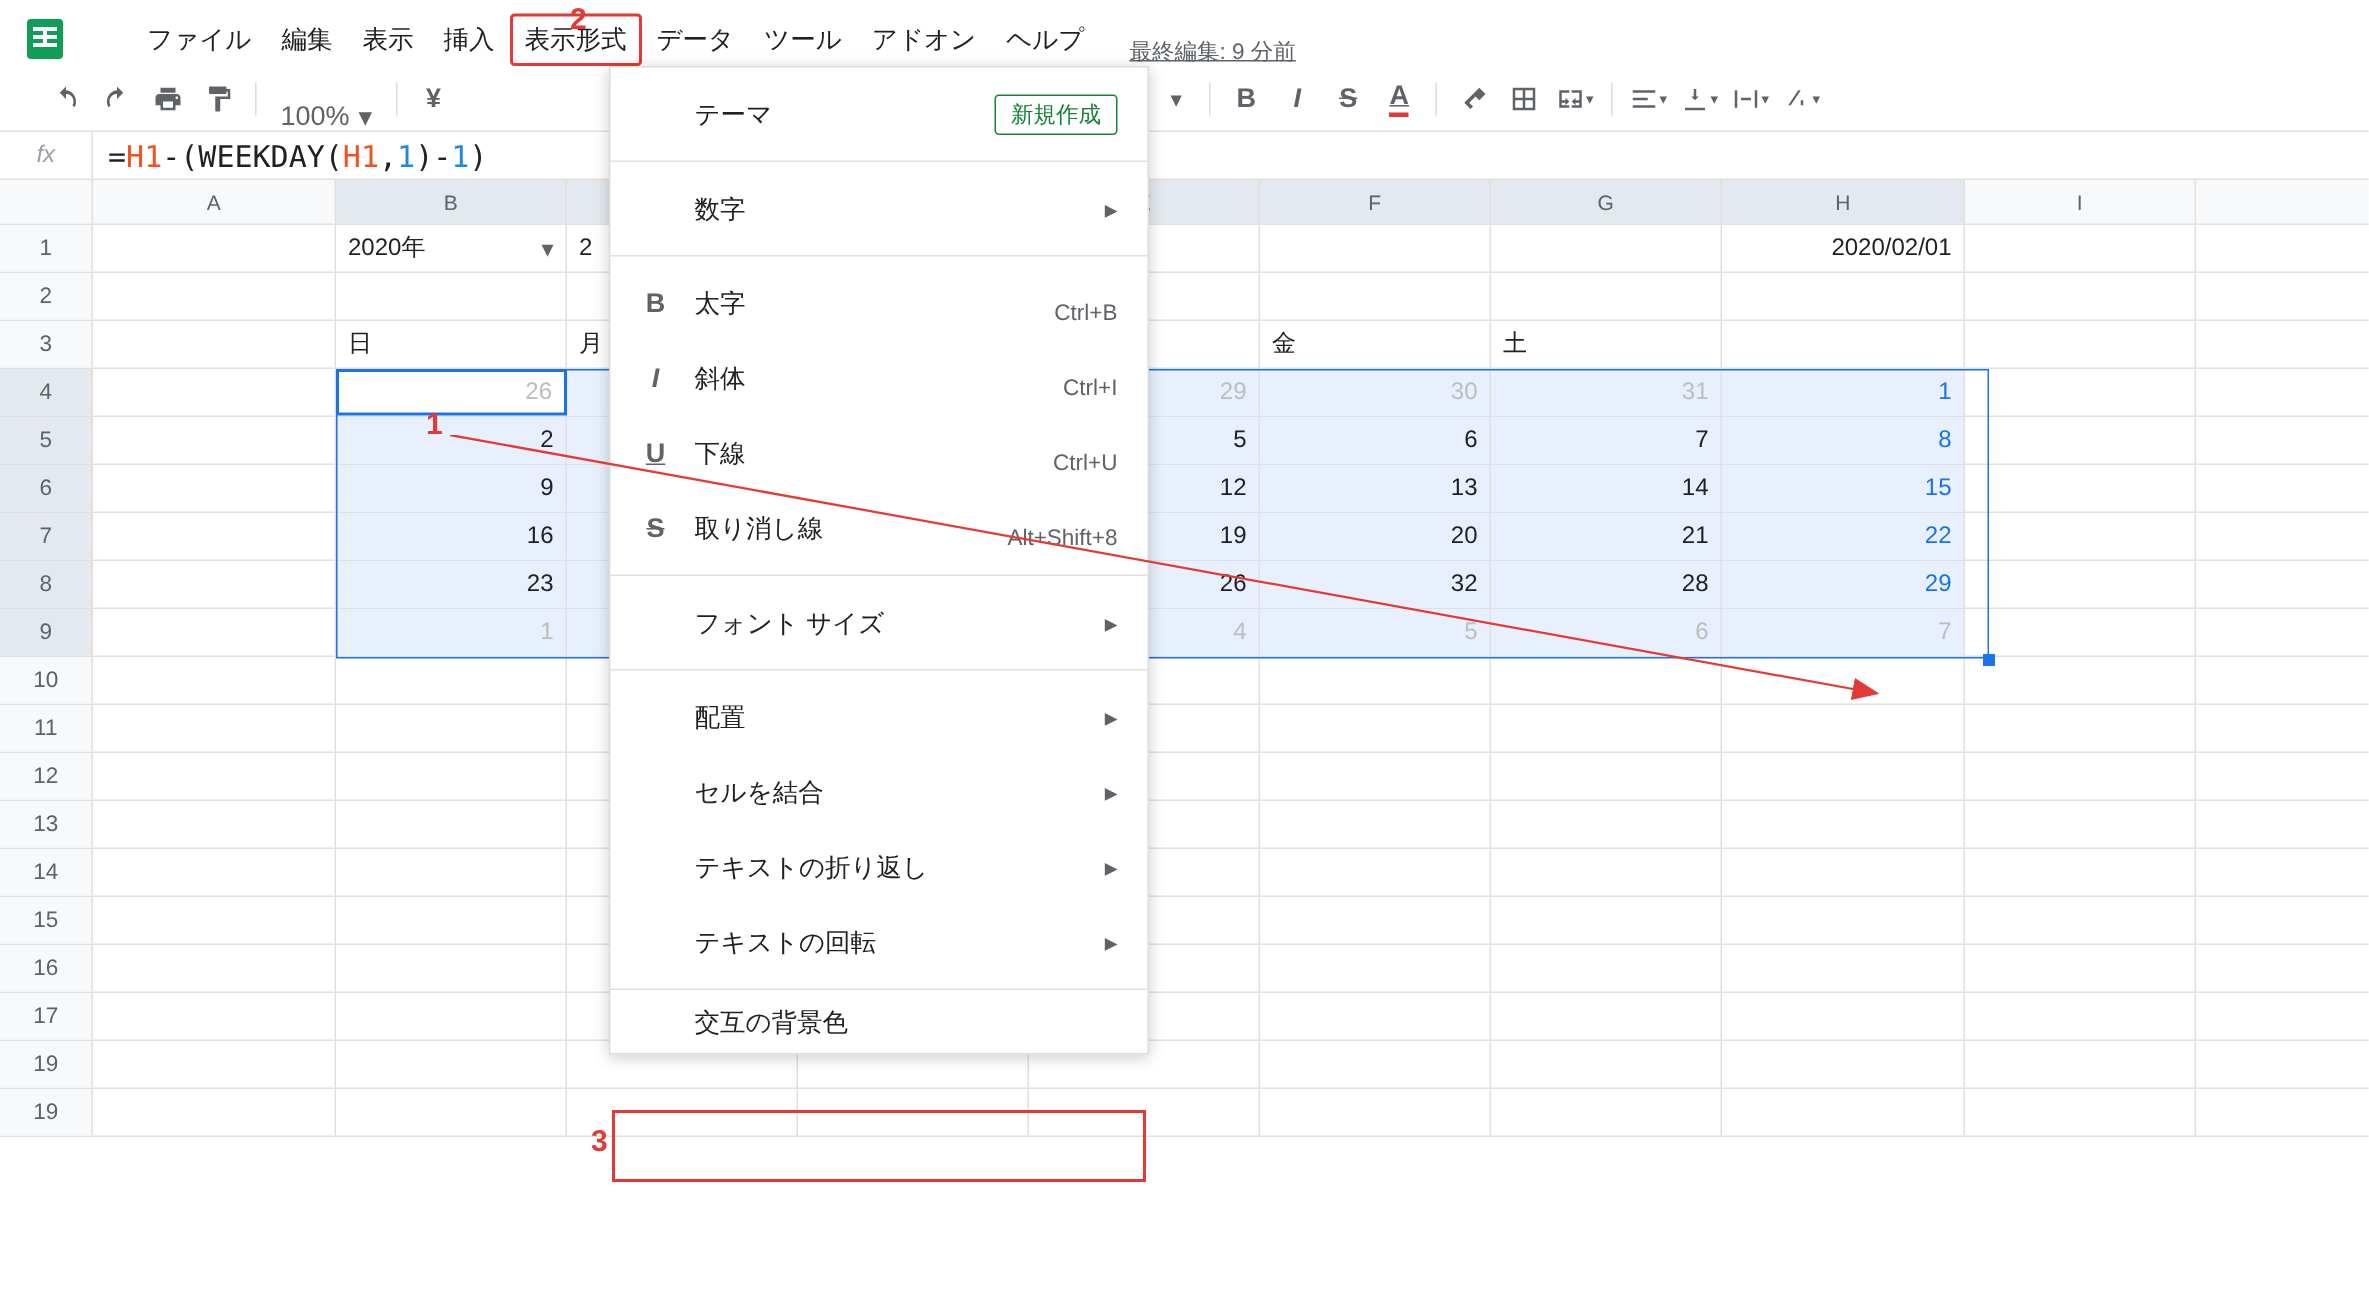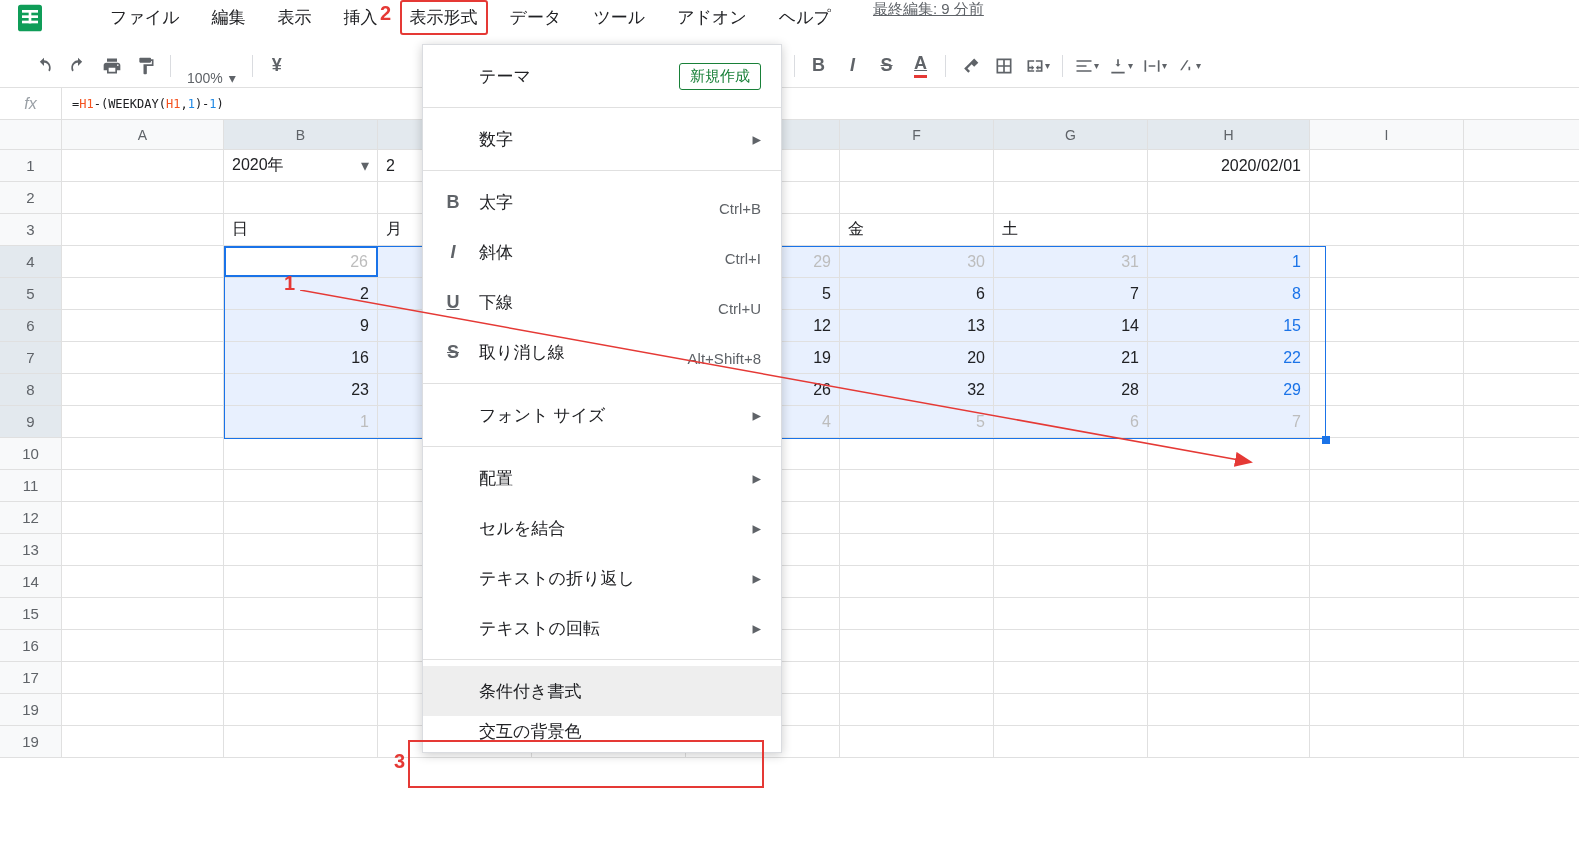--- a/index.html
+++ b/index.html
@@ -1,41 +1,41 @@
 <!DOCTYPE html>
 <html><head>
 <meta charset="utf-8">
 <style>
 * { margin: 0; padding: 0; box-sizing: border-box; }
 body { font-family: Arial, "Hiragino Sans", "Meiryo", sans-serif; font-size: 14px; color: #202124; background: #fff; overflow: hidden; }
 .app { width: 1579px; height: 865px; position: relative; }
 
 
-.menubar { display: flex; align-items: flex-start; height: 44px; padding: 0 12px; gap: 12px; }
+.menubar { display: flex; align-items: flex-end; height: 44px; padding: 0 12px; gap: 0; }
 .logo { width: 36px; height: 36px; margin-right: 40px; display: flex; align-items: center; justify-content: center; }
 .logo svg { width: 32px; height: 32px; }
 .menu-item { padding: 6px 10px; font-size: 17px; color: #202124; cursor: pointer; border-radius: 3px; }
 .menu-item.active { border: 2px solid #e53935; padding: 4px 8px; }
 .last-edit { margin-left: 20px; color: #5f6368; font-size: 15px; text-decoration: underline; cursor: pointer; }
 
 
 .toolbar { display: flex; align-items: center; height: 44px; padding: 0 28px; border-bottom: 1px solid #e0e0e0; gap: 2px; }
 .tool-btn { width: 32px; height: 32px; display: flex; align-items: center; justify-content: center; cursor: pointer; color: #5f6368; border-radius: 3px; }
 .tool-sep { width: 1px; height: 22px; background: #dadce0; margin: 0 6px; }
-.zoom { display: flex; align-items: center; gap: 6px; padding: 0 8px; cursor: pointer; font-size: 14px; color: #5f6368; margin-top: 24px; }
+.zoom { display: flex; align-items: center; gap: 6px; padding: 0 8px; cursor: pointer; font-size: 18px; color: #5f6368; margin-top: 24px; }
 .fontsize { display: flex; align-items: center; gap: 6px; padding: 0 10px; font-size: 15px; color: #5f6368; cursor: pointer; }
 .tool-text { font-size: 18px; font-weight: bold; color: #5f6368; }
 .tool-i { font-style: italic; }
 .tool-s { text-decoration: line-through; }
 .tool-u { text-decoration: underline; border-bottom: 3px solid #e53935; padding-bottom: 1px; display: inline-block; }
 
 
 .formula-bar { display: flex; align-items: center; height: 32px; border-bottom: 1px solid #e0e0e0; }
 .fx { width: 62px; text-align: center; font-style: italic; color: #9aa0a6; font-size: 16px; border-right: 1px solid #e0e0e0; height: 100%; display: flex; align-items: center; justify-content: center; }
-.formula-input { padding-left: 10px; font-family: "Consolas", monospace; font-size: 12px; }
+.formula-input { padding-left: 10px; font-family: "Consolas", monospace; font-size: 20px; }
 .formula-input .ref { color: #f4511e; }
 .formula-input .num { color: #1e88e5; }
 
 
 .grid { position: relative; }
 .col-headers { display: flex; height: 30px; background: #f8f9fa; border-bottom: 1px solid #e0e0e0; }
 .corner { width: 62px; border-right: 1px solid #e0e0e0; background: #f8f9fa; }
 .col-h { border-right: 1px solid #e0e0e0; text-align: center; color: #5f6368; font-size: 14px; display: flex; align-items: center; justify-content: center; }
 .rows { }
 .row { display: flex; height: 32px; border-bottom: 1px solid #e0e0e0; }
@@ -43,21 +43,21 @@
 .cell { border-right: 1px solid #e0e0e0; padding: 0 8px; display: flex; align-items: center; font-size: 16px; }
 .cell.right { justify-content: flex-end; }
 .cell.sel { background: #e8f0fe; }
 .cell.active { border: 2px solid #1a73e8; background: #fff; }
 .cell.gray { color: #bdbdbd; }
 .cell.blue { color: #1a73e8; }
 .dropdown-arrow { color: #5f6368; margin-left: auto; }
 .sel-handle { position: absolute; width: 8px; height: 8px; background: #1a73e8; }
 
 
-.dropdown { position: absolute; left: 422px; top: 44px; width: 360px; background: #fff; box-shadow: 0 2px 10px rgba(0,0,0,0.2); border: 1px solid #dadce0; z-index: 100; padding: 6px 0; }
+.dropdown { position: absolute; left: 406px; top: 44px; width: 360px; background: #fff; box-shadow: 0 2px 10px rgba(0,0,0,0.2); border: 1px solid #dadce0; z-index: 100; padding: 6px 0; }
 .dd-item { display: flex; align-items: center; height: 50px; padding: 0 20px 0 56px; font-size: 17px; cursor: pointer; position: relative; }
 .dd-item.hover { background: #eeeeee; }
 .dd-icon { position: absolute; left: 18px; width: 24px; text-align: center; color: #5f6368; font-weight: bold; font-size: 18px; }
 .dd-shortcut { margin-left: auto; color: #5f6368; font-size: 15px; margin-top: 13px; }
 .dd-arrow { margin-left: auto; color: #5f6368; }
 .dd-sep { height: 1px; background: #e0e0e0; margin: 6px 0; }
 .dd-badge { margin-left: auto; border: 1.5px solid #188038; color: #188038; padding: 3px 10px; border-radius: 3px; font-size: 15px; }
 
 
 .anno-num { position: absolute; color: #e53935; font-weight: bold; font-size: 20px; z-index: 200; }
@@ -505,23 +505,20 @@
     </div>
     <div class="dd-item">
       <span>テキストの折り返し</span>
       <span class="dd-arrow">▸</span>
     </div>
     <div class="dd-item">
       <span>テキストの回転</span>
       <span class="dd-arrow">▸</span>
     </div>
     <div class="dd-sep"></div>
-    <div class="dd-item hover">
-      <span>条件付き書式</span>
-    </div>
     <div class="dd-item" style="height:30px;overflow:hidden">
       <span>交互の背景色</span>
     </div>
   </div>
 
   <div class="anno-num" style="left:380px;top:2px">2</div>
   <div class="anno-num" style="left:284px;top:272px">1</div>
   <div class="anno-num" style="left:394px;top:750px">3</div>
   <div class="anno-box" style="left:408px;top:740px;width:356px;height:48px"></div>
   <svg class="anno-line" style="left:300px;top:290px" width="960" height="180">

